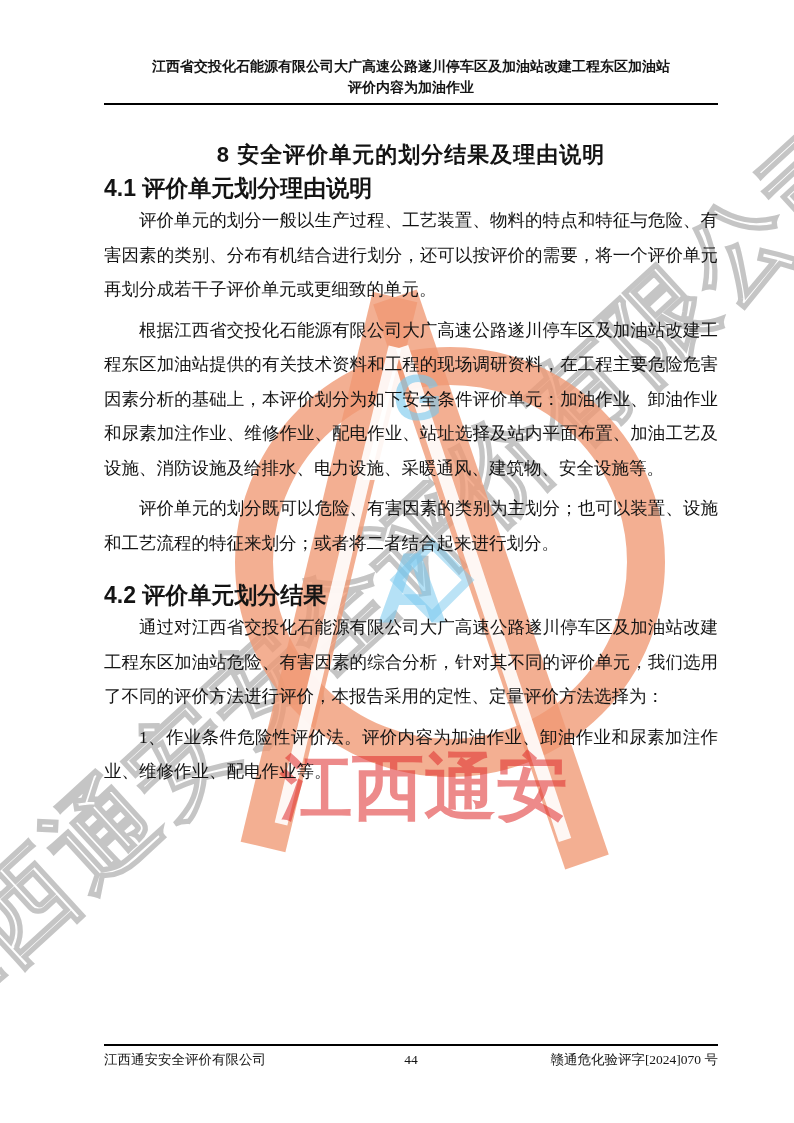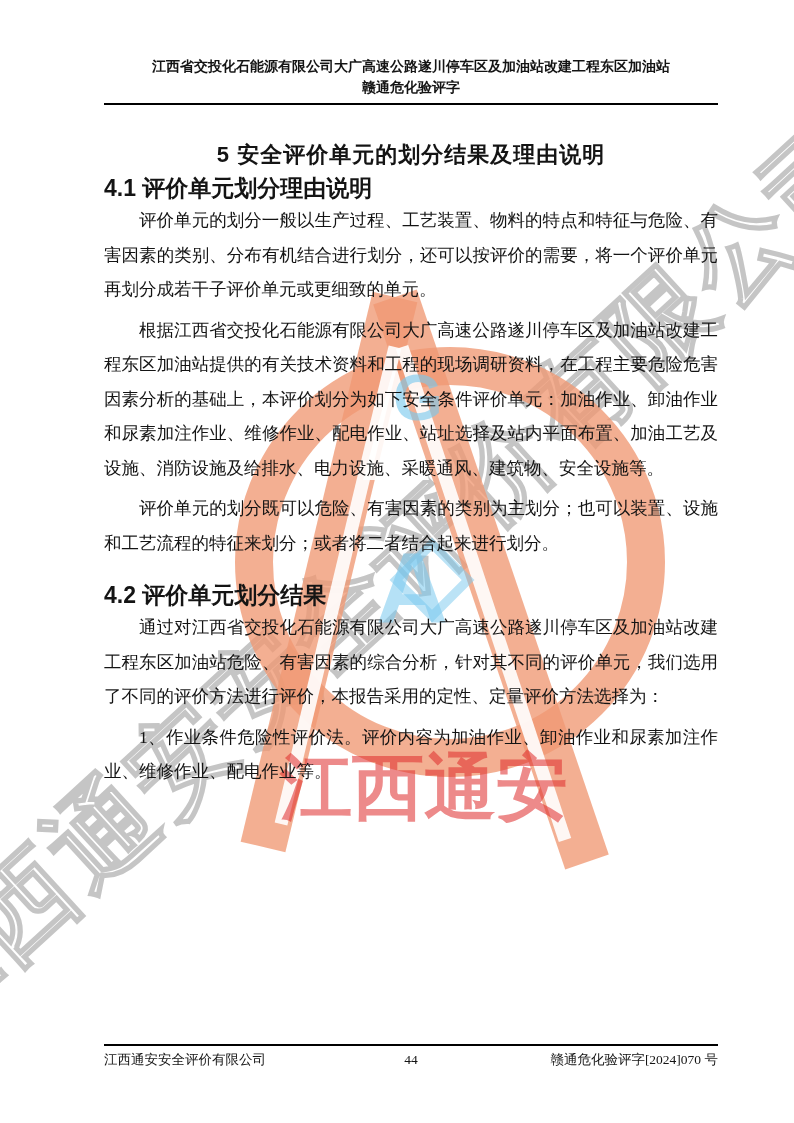--- a/index.html
+++ b/index.html
@@ -88,25 +88,25 @@
     <div class="wm-diamond"></div>
     <div class="wm-mono wm-mono-a">A</div>
 
     <div class="wm-red">江西通安</div>
   </div>
 
   <div class="content">
 
     <div class="page-header">
       <div class="hdr-line">江西省交投化石能源有限公司大广高速公路遂川停车区及加油站改建工程东区加油站</div>
-      <div class="hdr-line">赣通危化验评字</div>
+      <div class="hdr-line">评价内容为加油作业</div>
       <hr class="hdr-rule">
     </div>
 
-    <div class="doc-title">5 安全评价单元的划分结果及理由说明</div>
+    <div class="doc-title">8 安全评价单元的划分结果及理由说明</div>
 
     <div class="sec-heading">4.1 评价单元划分理由说明</div>
     <p class="body">评价单元的划分一般以生产过程、工艺装置、物料的特点和特征与危险、有害因素的类别、分布有机结合进行划分，还可以按评价的需要，将一个评价单元再划分成若干子评价单元或更细致的单元。</p>
     <p class="body">根据江西省交投化石能源有限公司大广高速公路遂川停车区及加油站改建工程东区加油站提供的有关技术资料和工程的现场调研资料，在工程主要危险危害因素分析的基础上，本评价划分为如下安全条件评价单元：加油作业、卸油作业和尿素加注作业、维修作业、配电作业、站址选择及站内平面布置、加油工艺及设施、消防设施及给排水、电力设施、采暖通风、建筑物、安全设施等。</p>
     <p class="body">评价单元的划分既可以危险、有害因素的类别为主划分；也可以装置、设施和工艺流程的特征来划分；或者将二者结合起来进行划分。</p>
 
     <div class="sec-heading second">4.2 评价单元划分结果</div>
     <p class="body">通过对江西省交投化石能源有限公司大广高速公路遂川停车区及加油站改建工程东区加油站危险、有害因素的综合分析，针对其不同的评价单元，我们选用了不同的评价方法进行评价，本报告采用的定性、定量评价方法选择为：</p>
     <p class="body">1、作业条件危险性评价法。评价内容为加油作业、卸油作业和尿素加注作业、维修作业、配电作业等。</p>
 

